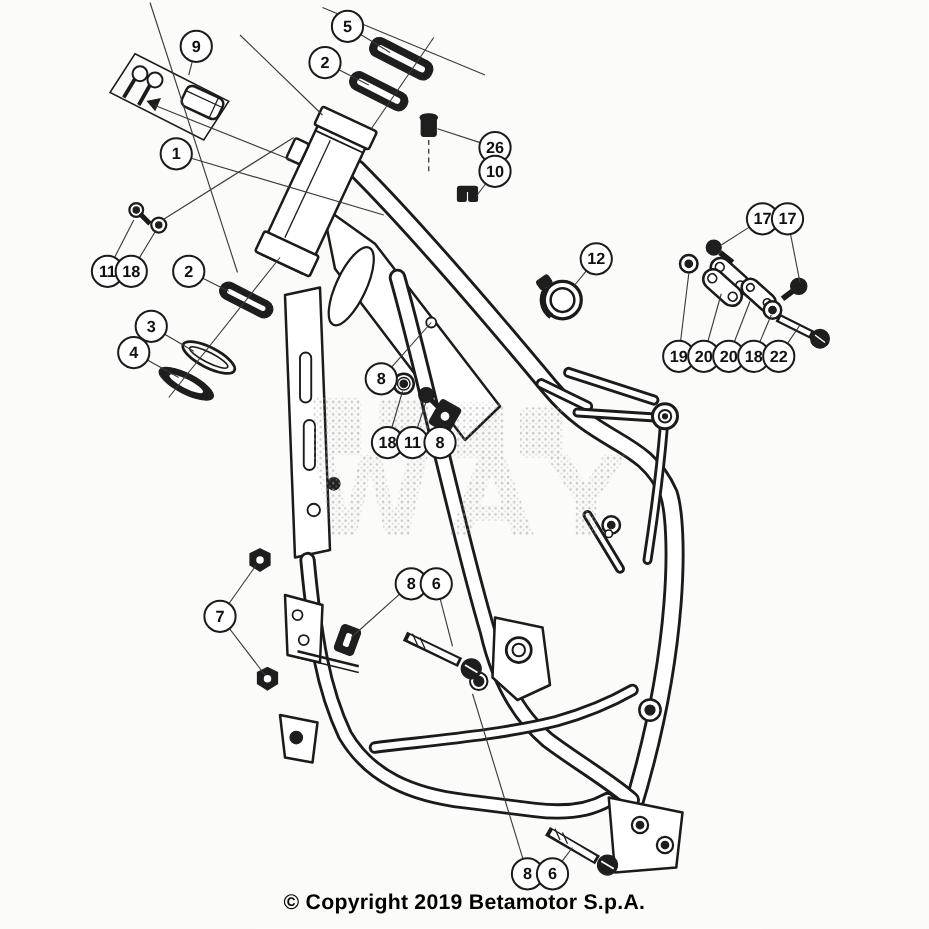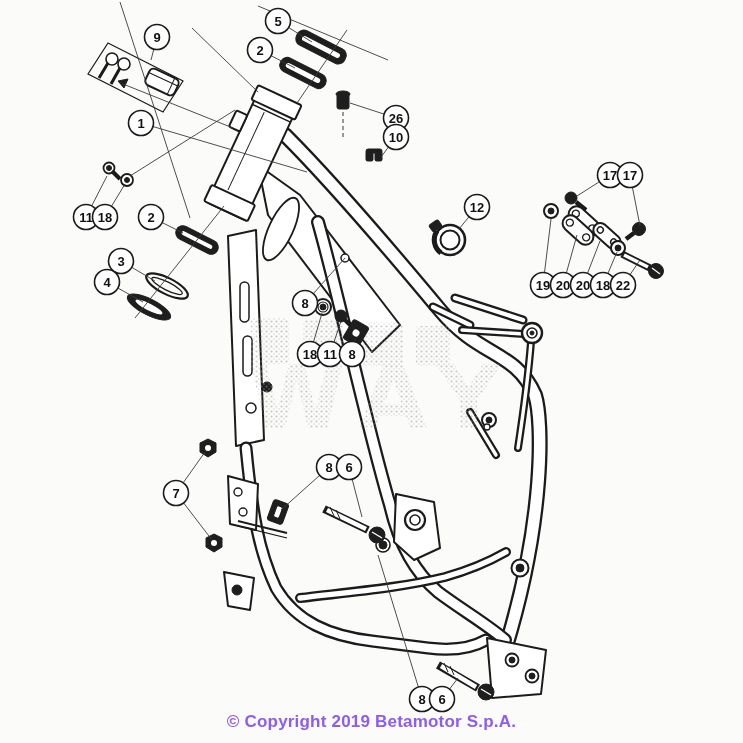--- a/index.html
+++ b/index.html
@@ -12,21 +12,21 @@
   .tube{fill:none;stroke:#1b1b1b;stroke-linecap:round;stroke-linejoin:round;}
   .ln{fill:none;stroke:#1b1b1b;}
   .plate{fill:#ffffff;stroke:#1b1b1b;stroke-width:2;stroke-linejoin:round;}
   .dark{fill:#1e1e1e;stroke:#1e1e1e;}
   .hole{fill:#ffffff;stroke:#1b1b1b;}
   .leader{stroke:#3a3a3a;stroke-width:0.9;fill:none;}
   .callout-circle{fill:#ffffff;stroke:#1b1b1b;stroke-width:1.6;}
   .callout-text{font:600 13px "Liberation Sans","DejaVu Sans",sans-serif;fill:#111;}
   .copyright{
     position:absolute;left:0;right:0;top:712px;text-align:center;
-    font-size:17px;font-weight:bold;color:#8b5cf6;letter-spacing:0.2px;
+    font-size:17px;font-weight:bold;color:#000000;letter-spacing:0.2px;
   }
   .wm-text{font-weight:bold;font-family:"DejaVu Sans","Liberation Sans",sans-serif;letter-spacing:18px;}
 </style>
 </head>
 <body>
 
 <div class="stage">
 
 <svg width="743" height="743" viewBox="0 0 743 743">
   <defs>

